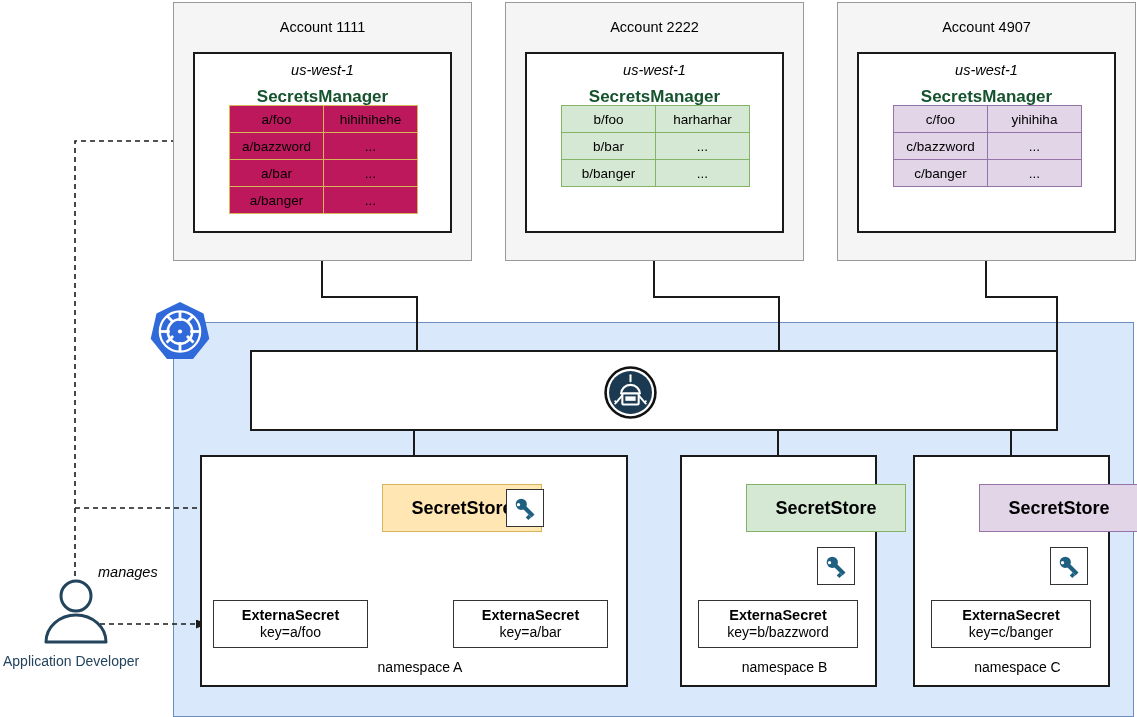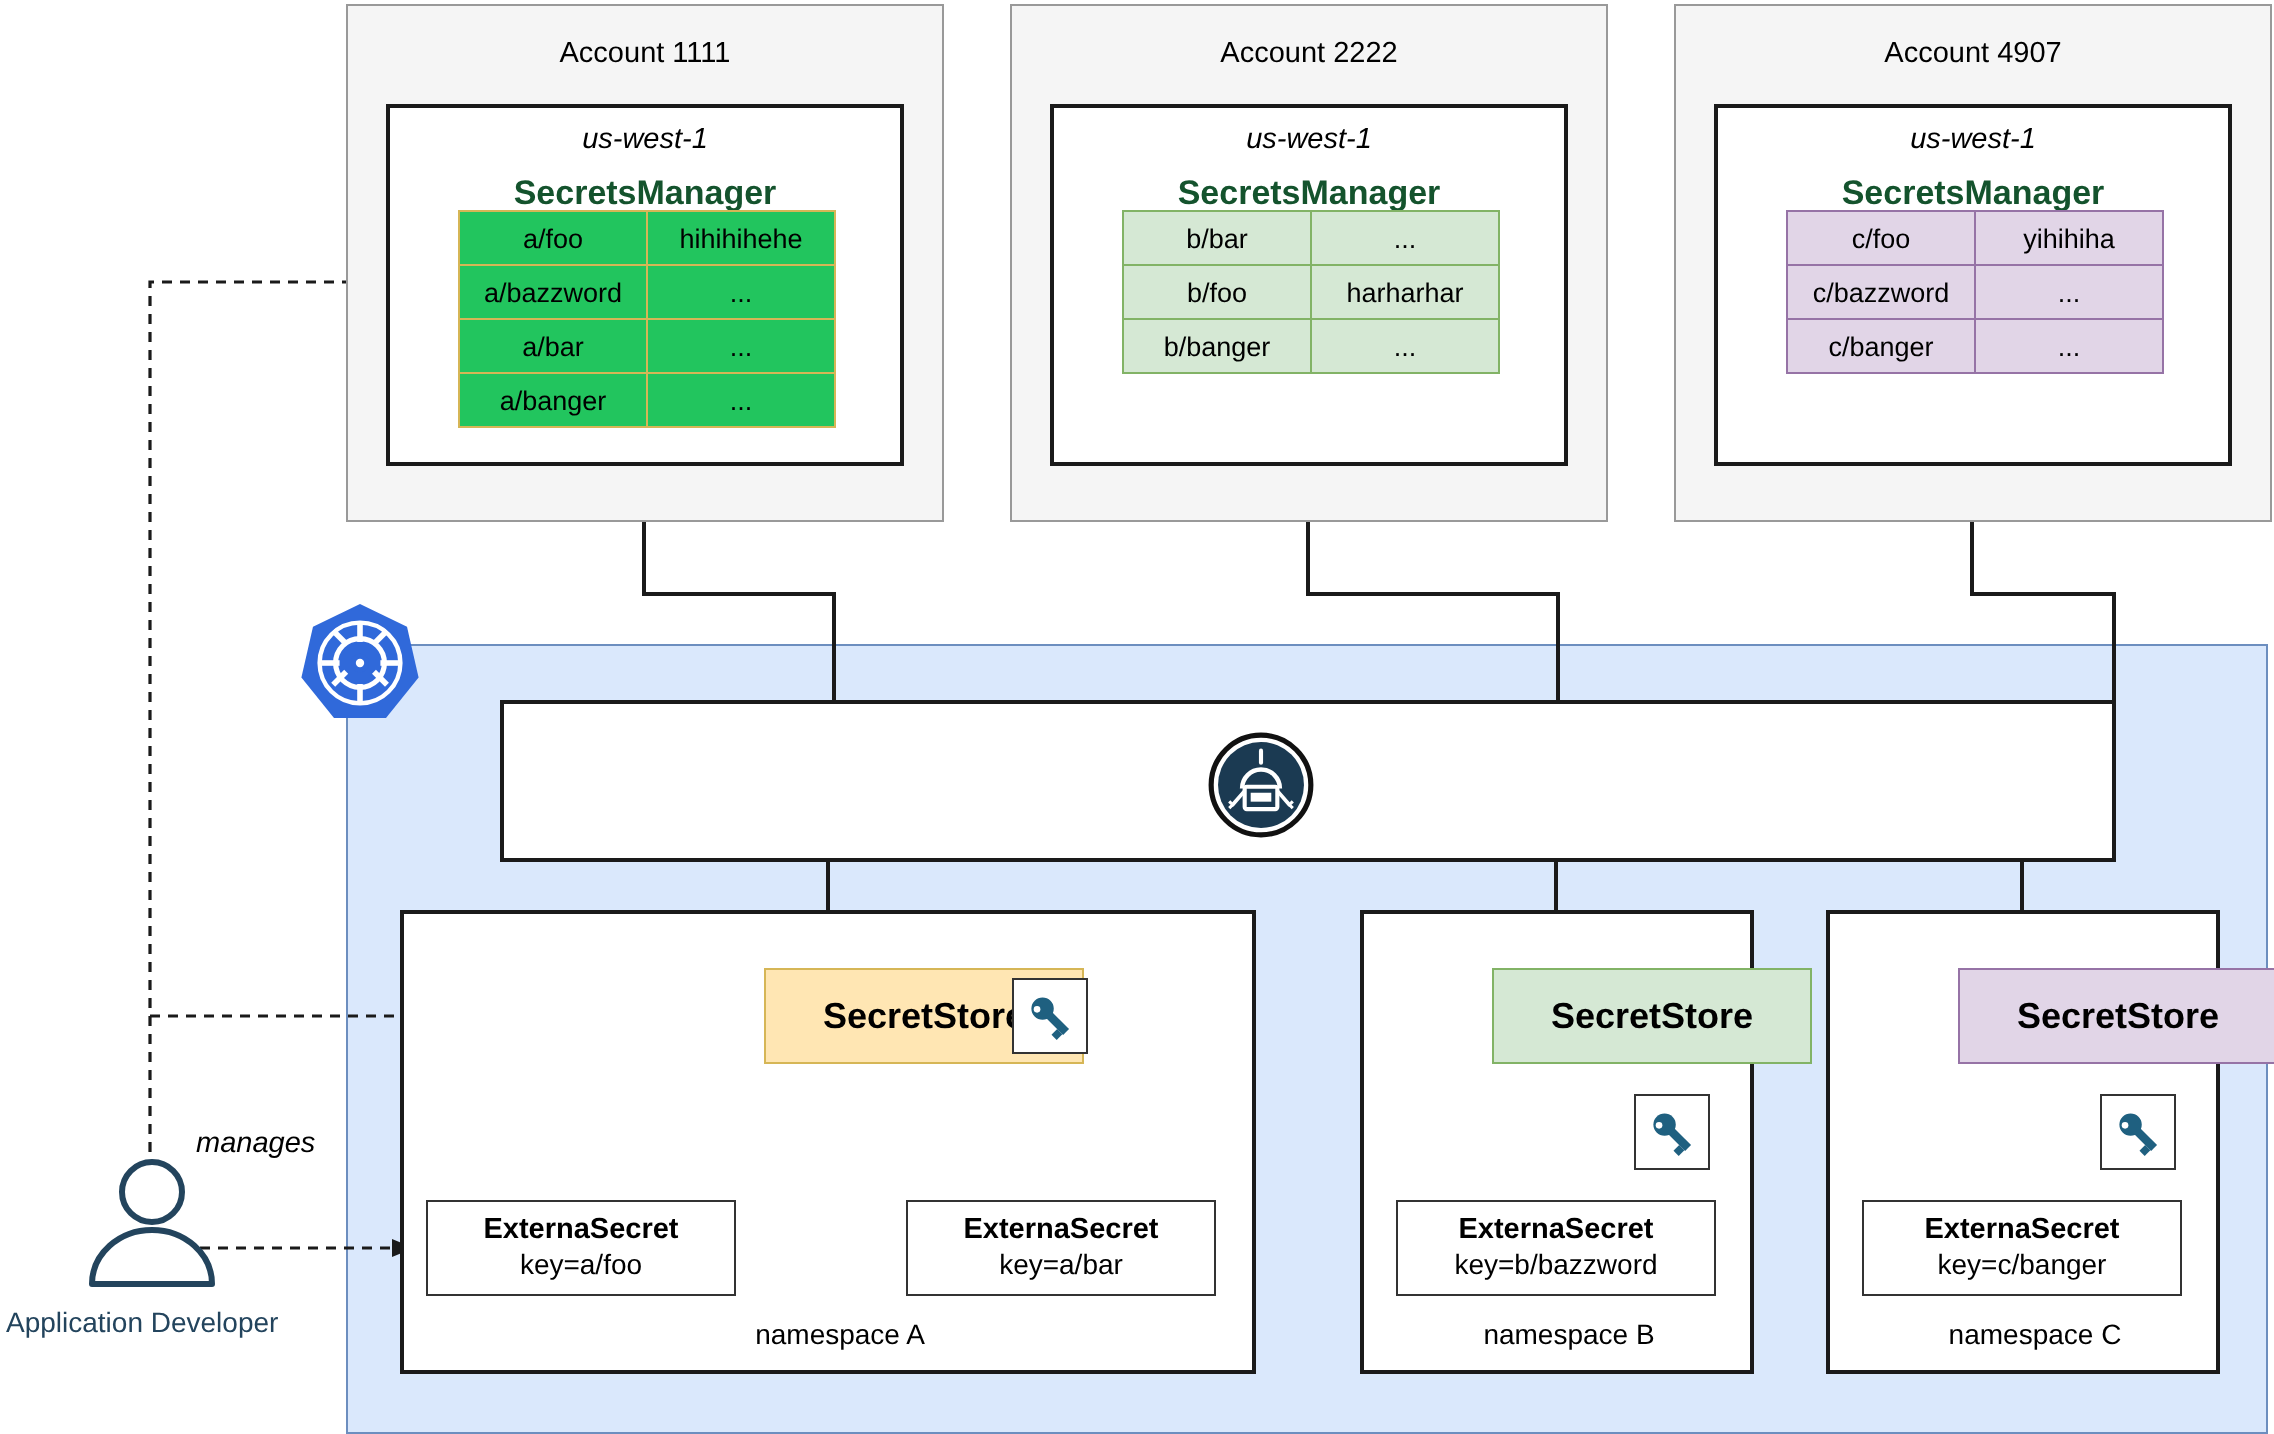--- a/index.html
+++ b/index.html
@@ -12,21 +12,21 @@
   .account-title{position:absolute;left:0;right:0;top:16px;text-align:center;font-size:14.5px;color:#000;}
 
   
   .region-box{background:#ffffff;border:2px solid #1a1a1a;}
   .region-title{position:absolute;left:0;right:0;top:8px;text-align:center;font-style:italic;font-size:14.5px;color:#000;}
   .sm-title{position:absolute;left:0;right:0;top:33px;text-align:center;font-weight:bold;font-size:17px;color:#14532d;}
 
   
   table.secrets{position:absolute;border-collapse:collapse;table-layout:fixed;}
   table.secrets td{height:26px;font-size:13.5px;text-align:center;color:#000;padding:0 2px;overflow:hidden;white-space:nowrap;}
-  .t-yellow td{background:#22c55e;border:1px solid #d6b656;}
+  .t-yellow td{background:#be185d;border:1px solid #d6b656;}
   .t-green  td{background:#d5e8d4;border:1px solid #82b366;}
   .t-purple td{background:#e1d5e7;border:1px solid #9673a6;}
 
   
   .cluster{background:#dae8fc;border:1px solid #6c8ebf;}
 
   
   .eso-bar{background:#ffffff;border:2px solid #1a1a1a;}
 
   
@@ -142,26 +142,26 @@
     <div class="region-title">us-west-1</div>
     <div class="sm-title">SecretsManager</div>
   </div>
   <table class="secrets t-green" style="left:561px;top:105px;width:188px;">
     <colgroup>
         <col style="width:94px">
         <col style="width:94px">
       </colgroup>
     <tbody>
       <tr>
-        <td>b/bar</td>
-        <td>...</td>
-        </tr>
-      <tr>
         <td>b/foo</td>
         <td>harharhar</td>
+        </tr>
+      <tr>
+        <td>b/bar</td>
+        <td>...</td>
         </tr>
       <tr>
         <td>b/banger</td>
         <td>...</td>
         </tr>
     </tbody>
   </table>
 
   <div class="abs account-box" style="left:837px;top:2px;width:299px;height:259px;">
     <div class="account-title">Account 4907</div>

